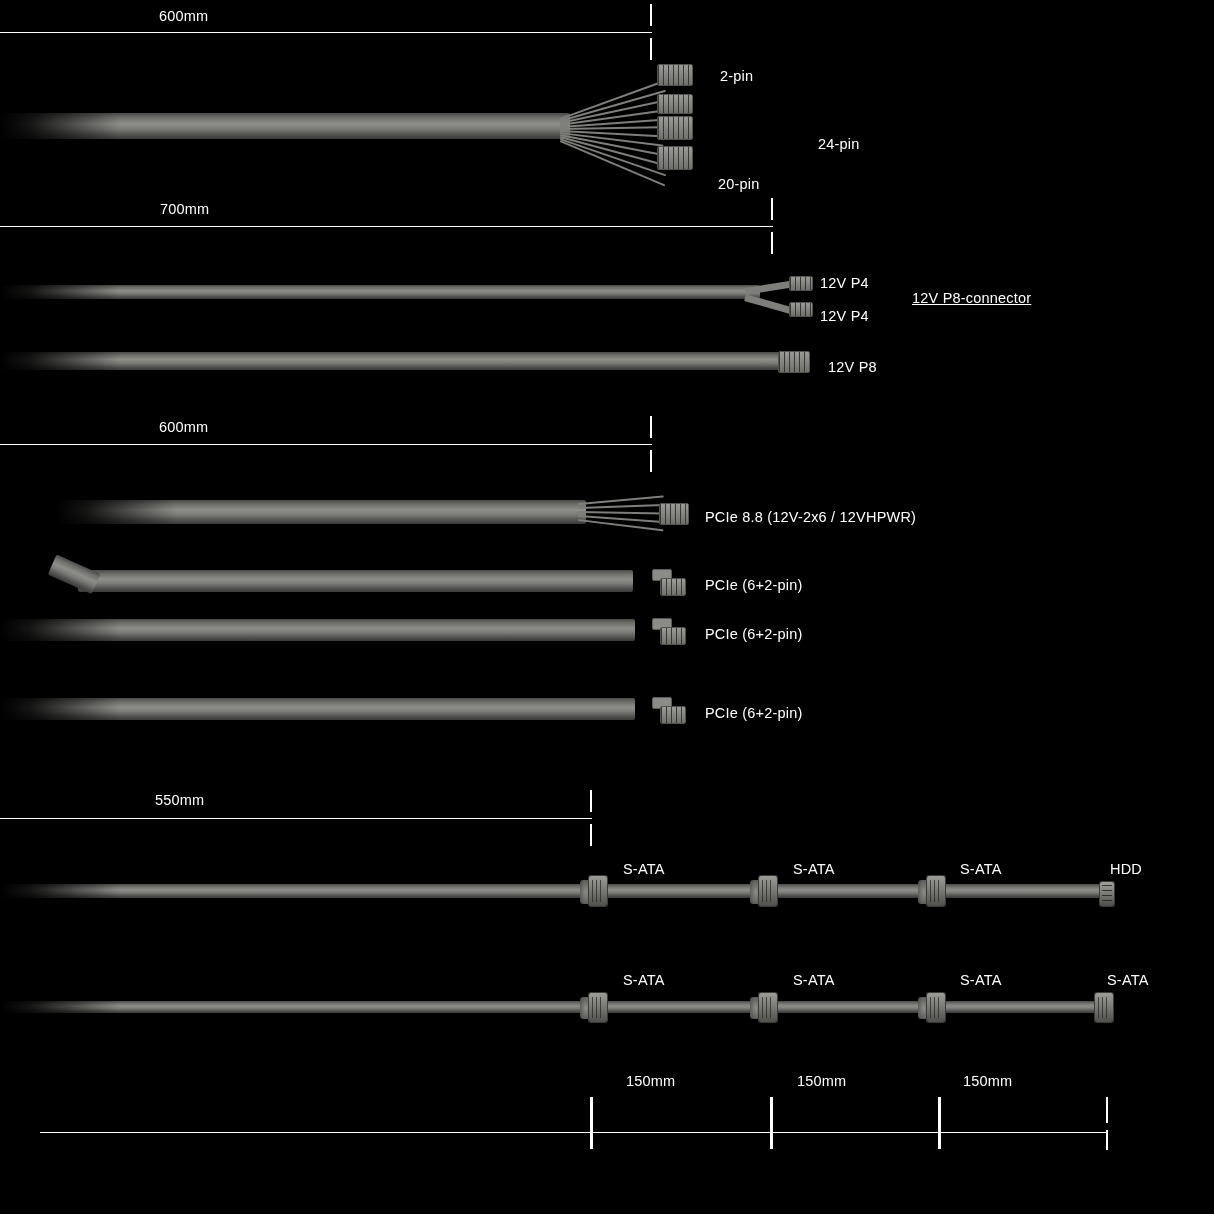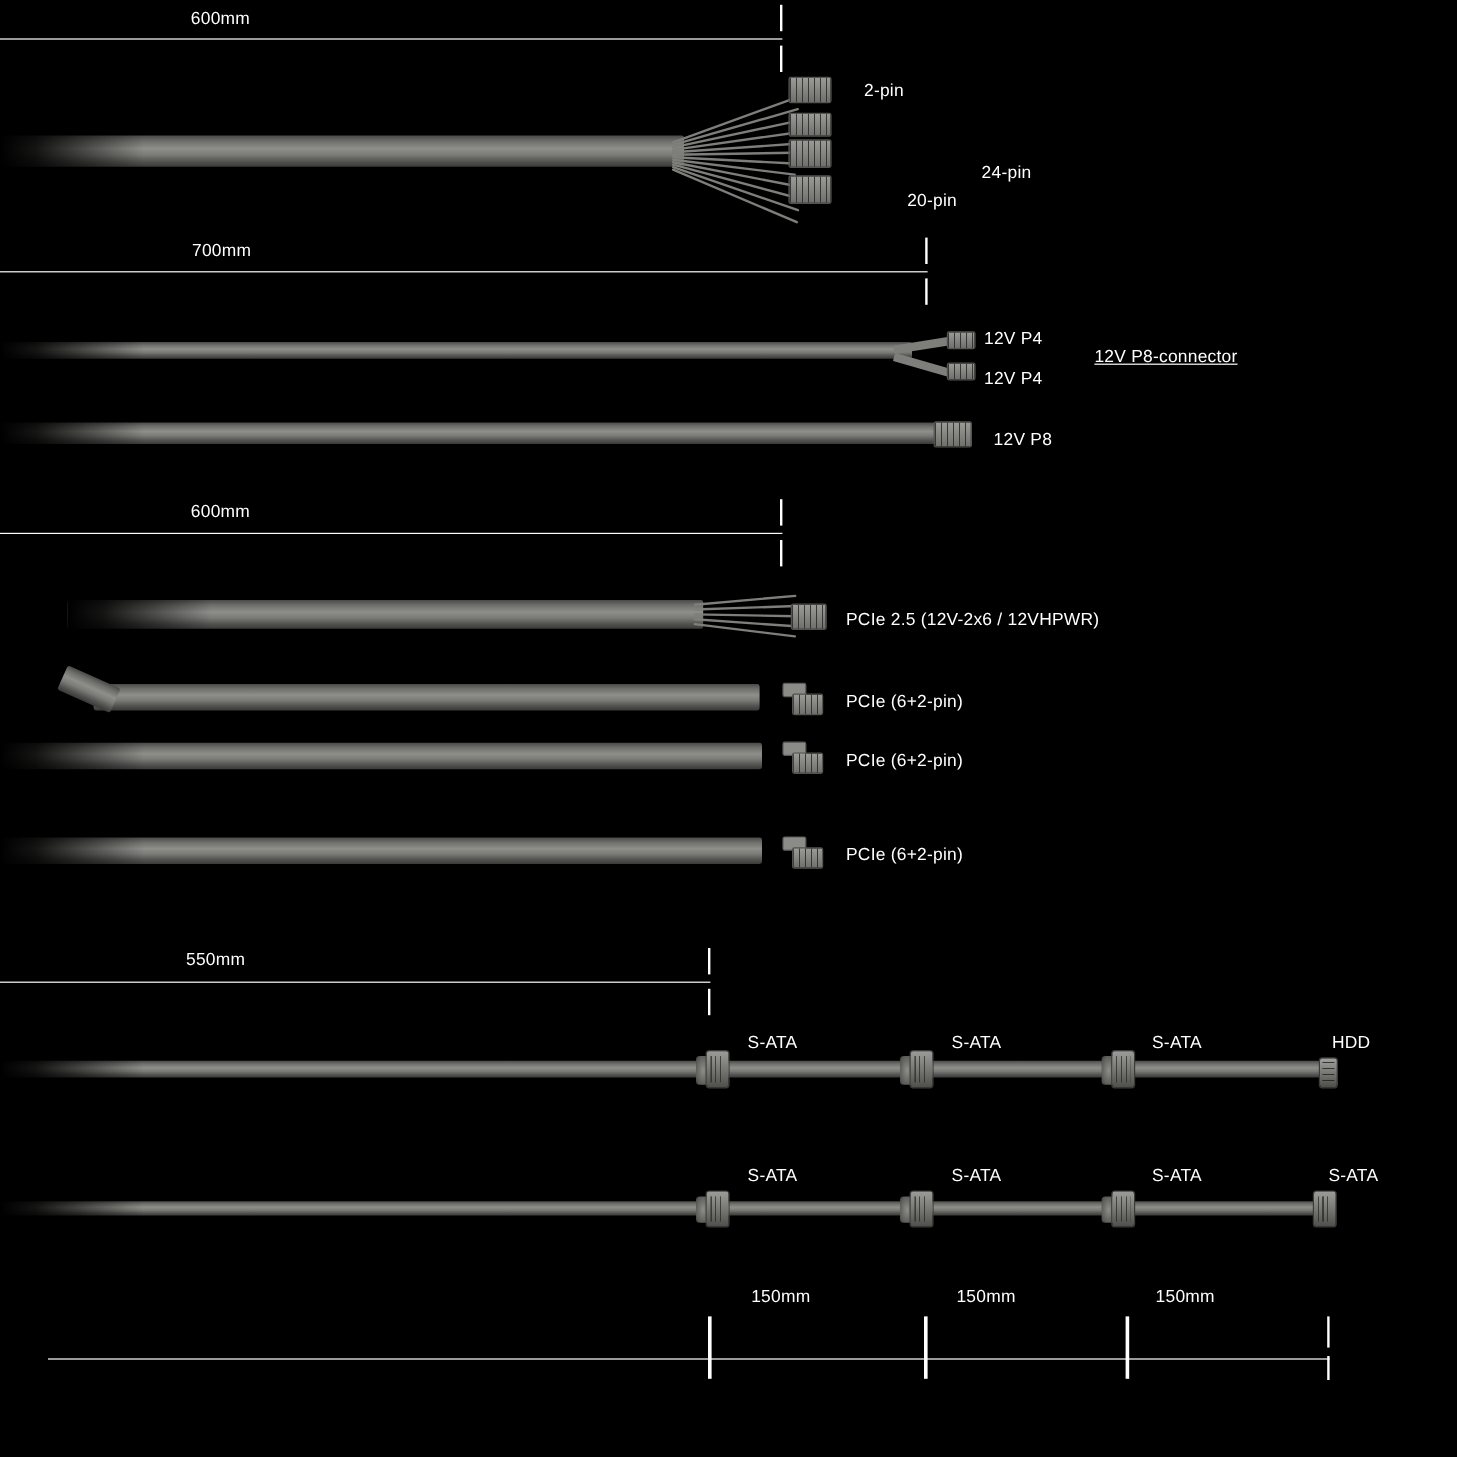--- a/index.html
+++ b/index.html
@@ -128,21 +128,21 @@
   <div class="strand" style="left:560px; top:140px; width:114px; transform: rotate(23deg);"></div>
 
   <div class="conn-grid" style="left:657px; top:64px; width:36px; height:22px;"></div>
   <div class="lbl" style="left:720px; top:68px;">2-pin</div>
 
   <div class="conn-grid" style="left:657px; top:94px; width:36px; height:20px;"></div>
   <div class="conn-grid" style="left:657px; top:116px; width:36px; height:24px;"></div>
   <div class="lbl" style="left:818px; top:112px;margin-top:24px;">24-pin</div>
 
   <div class="conn-grid" style="left:657px; top:146px; width:36px; height:24px;"></div>
-  <div class="lbl" style="left:718px; top:160px;margin-left:38px;">20-pin</div>
+  <div class="lbl" style="left:718px; top:176px;">20-pin</div>
 
   <div class="lbl" style="left:160px; top:201px;">700mm</div>
   <div class="dim-line" style="left:0px; top:226px; width:773px;"></div>
   <div class="dim-tick" style="left:771px; top:198px; height:22px;"></div>
   <div class="dim-tick" style="left:771px; top:232px; height:22px;"></div>
 
   <div class="cable fade-left" style="left:0px; top:285px; width:760px; height:14px;"></div>
   <div class="strand" style="left:745px; top:288px; width:48px; transform: rotate(-9deg); height:7px;"></div>
   <div class="strand" style="left:745px; top:294px; width:48px; transform: rotate(16deg); height:7px;"></div>
   <div class="conn-grid" style="left:789px; top:276px; width:24px; height:15px;"></div>
@@ -160,21 +160,21 @@
   <div class="dim-tick" style="left:650px; top:416px; height:22px;"></div>
   <div class="dim-tick" style="left:650px; top:450px; height:22px;"></div>
 
   <div class="cable fade-left" style="left:56px; top:500px; width:530px; height:24px;"></div>
   <div class="strand" style="left:578px; top:503px; width:86px; transform: rotate(-5deg);"></div>
   <div class="strand" style="left:578px; top:507px; width:86px; transform: rotate(-2deg);"></div>
   <div class="strand" style="left:578px; top:511px; width:86px; transform: rotate(1deg);"></div>
   <div class="strand" style="left:578px; top:515px; width:86px; transform: rotate(4deg);"></div>
   <div class="strand" style="left:578px; top:519px; width:86px; transform: rotate(7deg);"></div>
   <div class="conn-grid" style="left:659px; top:503px; width:30px; height:22px;"></div>
-  <div class="lbl" style="left:705px; top:509px;">PCIe 2.5 (12V-2x6 / 12VHPWR)</div>
+  <div class="lbl" style="left:705px; top:509px;">PCIe 8.8 (12V-2x6 / 12VHPWR)</div>
 
   <div class="cable" style="left:78px; top:570px; width:555px; height:22px;"></div>
   <div class="cable" style="left:48px; top:573px; width:48px; height:22px; transform: rotate(24deg); transform-origin: right center;"></div>
   <div class="conn" style="left:652px; top:569px; width:20px; height:12px;"></div>
   <div class="conn-grid" style="left:660px; top:578px; width:26px; height:18px;"></div>
   <div class="lbl" style="left:705px; top:577px;">PCIe (6+2-pin)</div>
 
   <div class="cable fade-left" style="left:0px; top:619px; width:635px; height:22px;"></div>
   <div class="conn" style="left:652px; top:618px; width:20px; height:12px;"></div>
   <div class="conn-grid" style="left:660px; top:627px; width:26px; height:18px;"></div>

